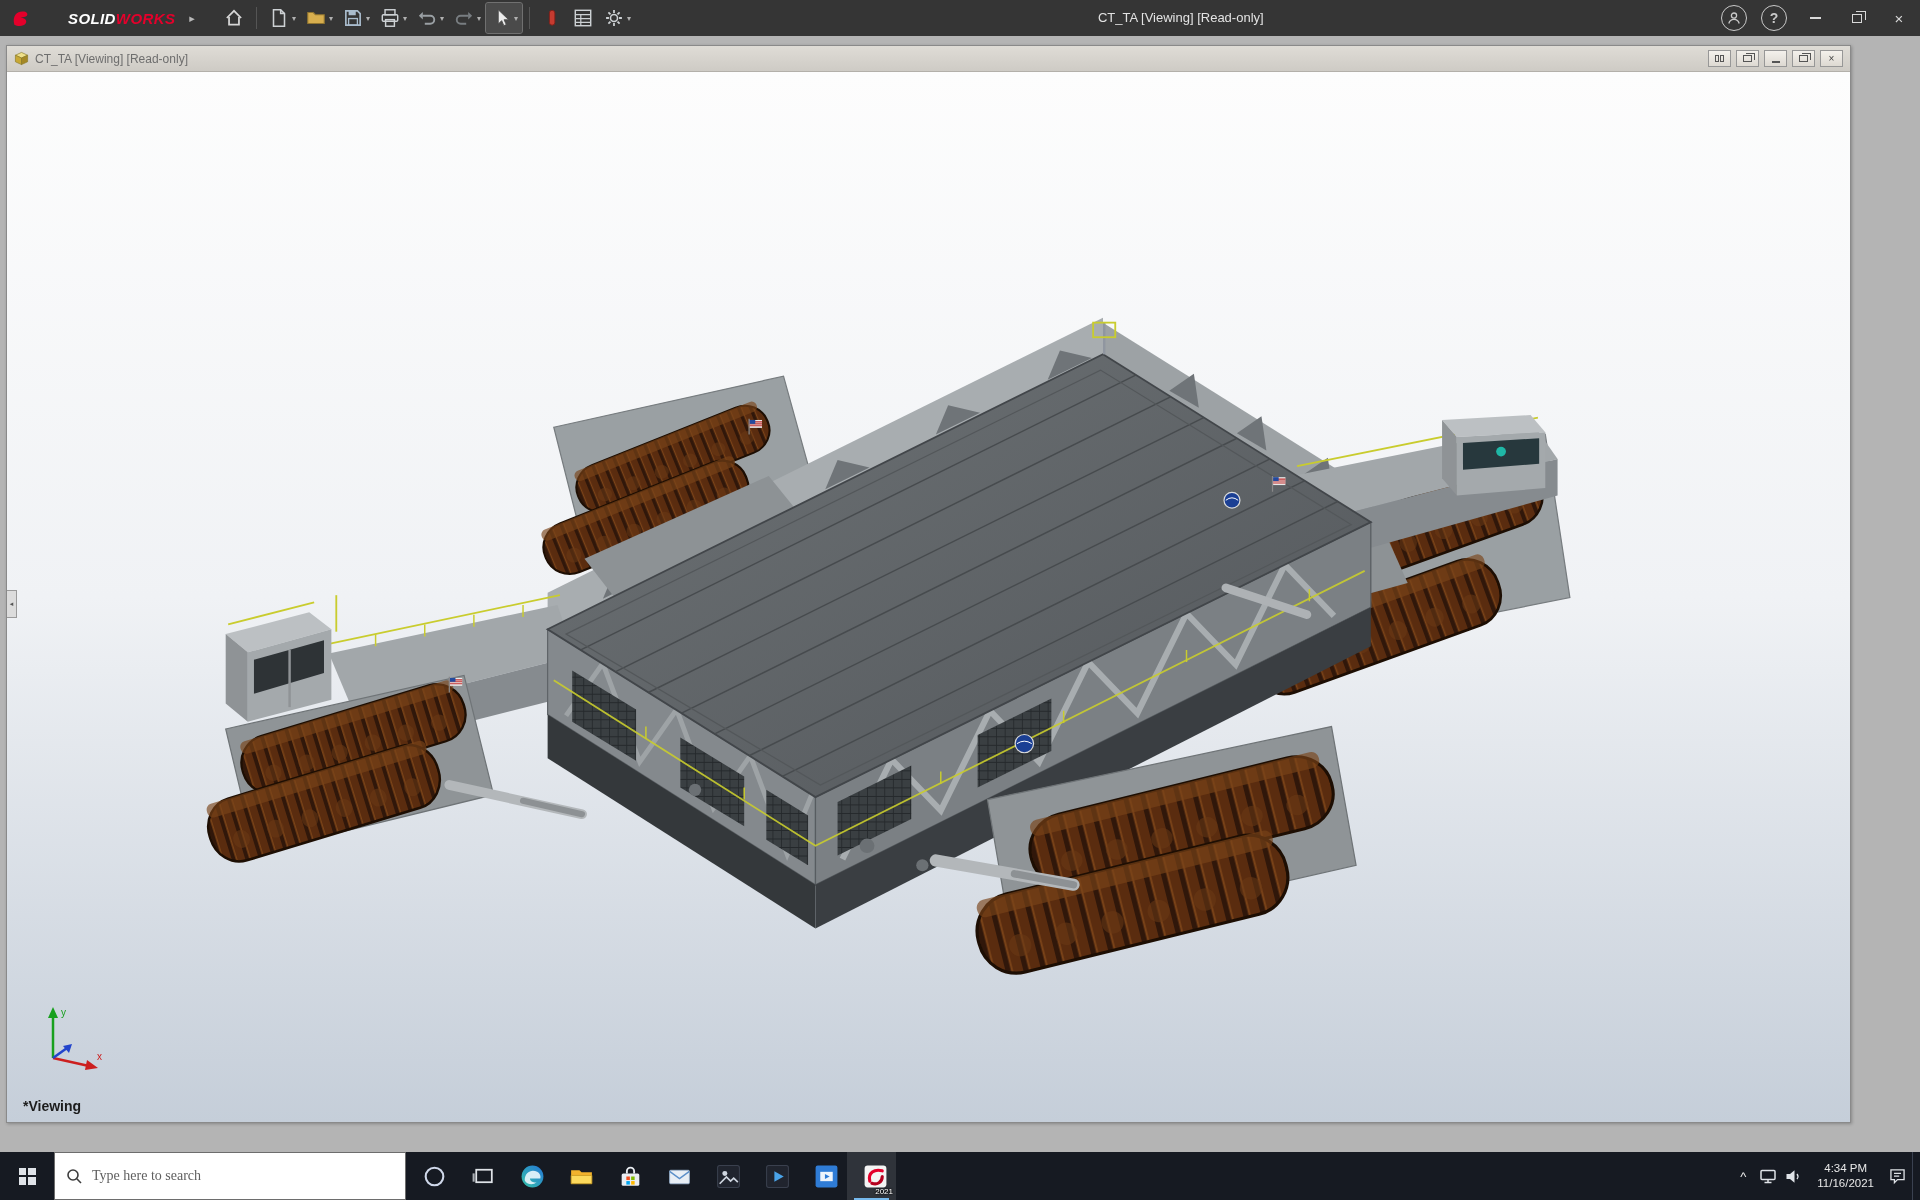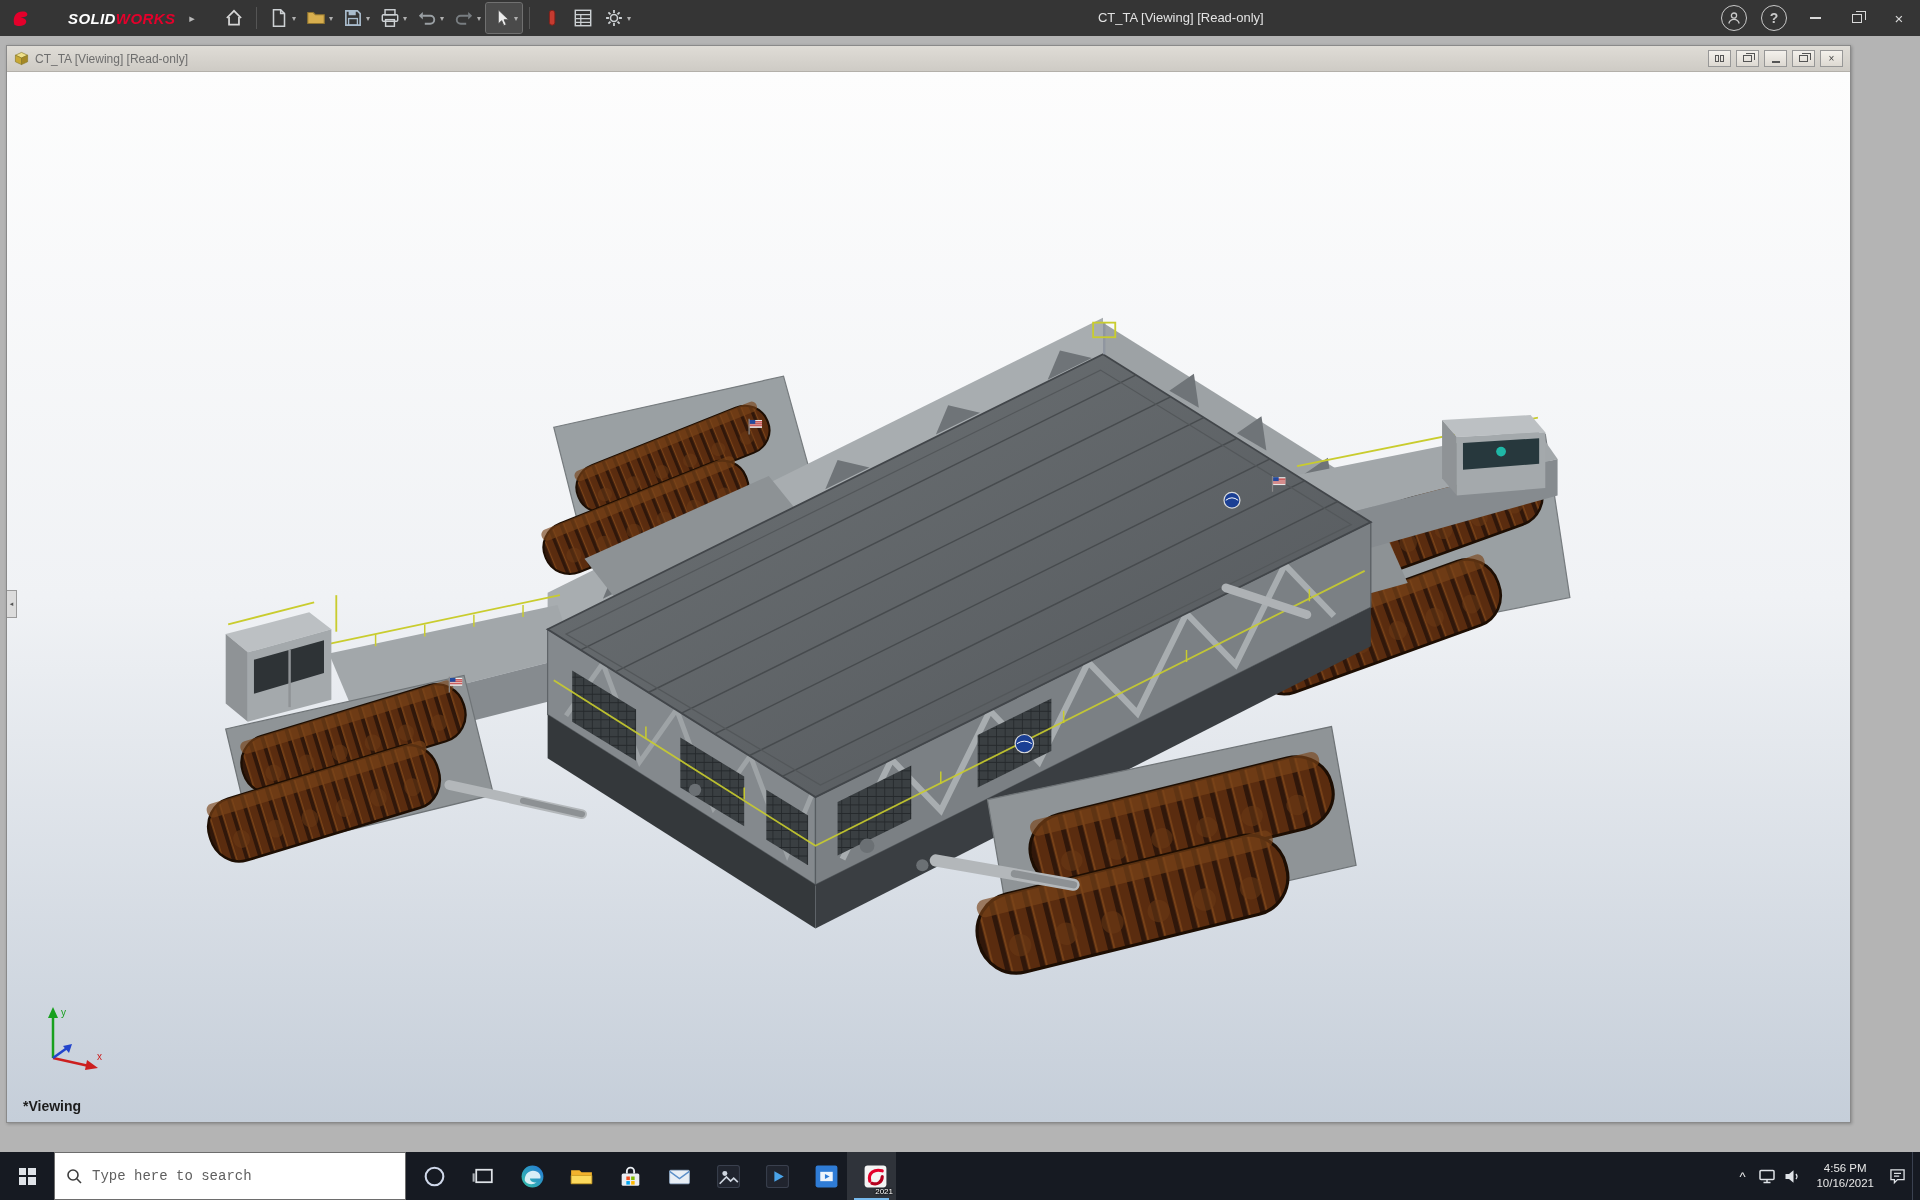--- a/index.html
+++ b/index.html
@@ -47,21 +47,21 @@
   .triad { position:absolute; left:24px; bottom:42px; width:86px; height:86px; }
   .splitter-tab { position:absolute; left:0; top:518px; width:10px; height:28px; background:#dcdcdc; border:1px solid #9a9a9a; border-left:none; display:flex; align-items:center; justify-content:center; font-size:7px; color:#555; }
 
   
   .taskbar { position:fixed; left:0; bottom:0; width:1920px; height:48px; background:#161a22; display:flex; align-items:stretch; color:#e8e8e8; z-index:60; }
   .start-btn { width:54px; display:flex; align-items:center; justify-content:center; }
   .winlogo { width:17px; height:17px; display:grid; grid-template-columns:1fr 1fr; grid-template-rows:1fr 1fr; gap:2px; }
   .winlogo span { background:#dfe3e8; display:block; }
   .search-box { width:352px; background:#ffffff; border:1px solid #6d6d6d; display:flex; align-items:center; gap:9px; padding:0 11px; }
   .search-box svg { width:17px; height:17px; flex:none; }
-  .search-box input { border:none; outline:none; background:transparent; font-size:14px; color:#333; width:100%; font-family:Liberation Mono, monospace; }
+  .search-box input { border:none; outline:none; background:transparent; font-size:14px; color:#333; width:100%; font-family:Liberation Serif, serif; }
   .search-box input::placeholder { color:#5f5f5f; }
   .tb-app { width:49px; display:flex; align-items:center; justify-content:center; position:relative;padding-left:8px; }
   .tb-app svg { width:27px; height:27px; }
   .tb-app.active { background:rgba(255,255,255,.11); }
   .tb-app.active::after { content:""; position:absolute; left:7px; right:7px; bottom:0; height:2px; background:#76b9ed; }
   .sw-year { position:absolute; right:3px; bottom:4px; font-size:8px; color:#fff; text-shadow:0 0 2px #000, 0 0 2px #000; }
   .tray { margin-left:auto; display:flex; align-items:center; gap:4px; padding-right:2px; }
   .tray-glyph { width:22px; text-align:center; font-size:13px; color:#e8e8e8; }
   .tray svg { width:21px; height:21px; }
   .clock { text-align:center; font-size:11.5px; line-height:1.3; padding:0 9px; }
@@ -497,22 +497,22 @@
     <span class="tray-glyph">^</span>
     <svg viewBox="0 0 21 21">
       <rect x="3" y="4.5" width="14" height="9" rx="1" fill="none" stroke="#dfe3e8" stroke-width="1.5"></rect>
       <path d="M10 13.5 V16.5 M6.5 16.5 H13.5" stroke="#dfe3e8" stroke-width="1.5"></path>
     </svg>
     <svg viewBox="0 0 21 21">
       <path d="M3.5 8 v5 h3.5 l4.5 3.8 V4.2 L7 8 Z" fill="#dfe3e8"></path>
       <path d="M14 8 a4 4 0 0 1 0 5" stroke="#dfe3e8" fill="none" stroke-width="1.3"></path>
     </svg>
     <div class="clock">
-      <div>4:56 PM</div>
-      <div>10/16/2021</div>
+      <div>4:34 PM</div>
+      <div>11/16/2021</div>
     </div>
     <svg viewBox="0 0 24 24">
       <path d="M4.5 4.5 h15 v11 h-7.5 l-3.5 3.5 v-3.5 h-4 Z" fill="none" stroke="#dfe3e8" stroke-width="1.5"></path>
       <path d="M8 8.5 h8 M8 11.5 h6" stroke="#dfe3e8" stroke-width="1.3"></path>
     </svg>
     <div class="show-desktop"></div>
   </div>
 </footer>
 
 </body></html>

